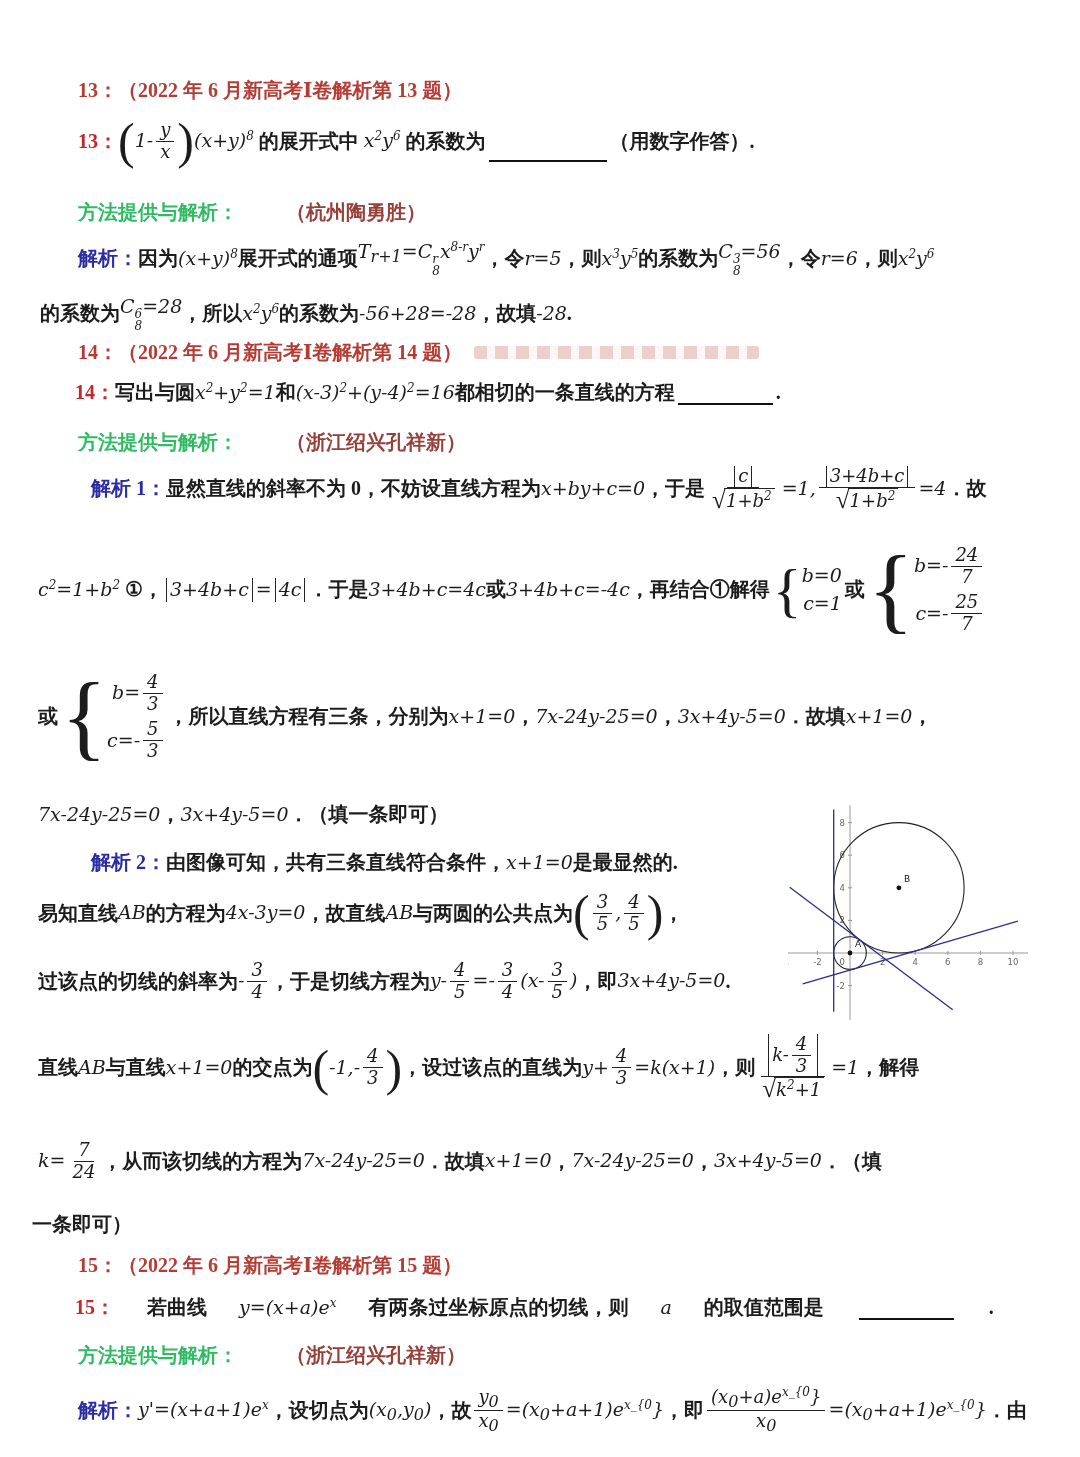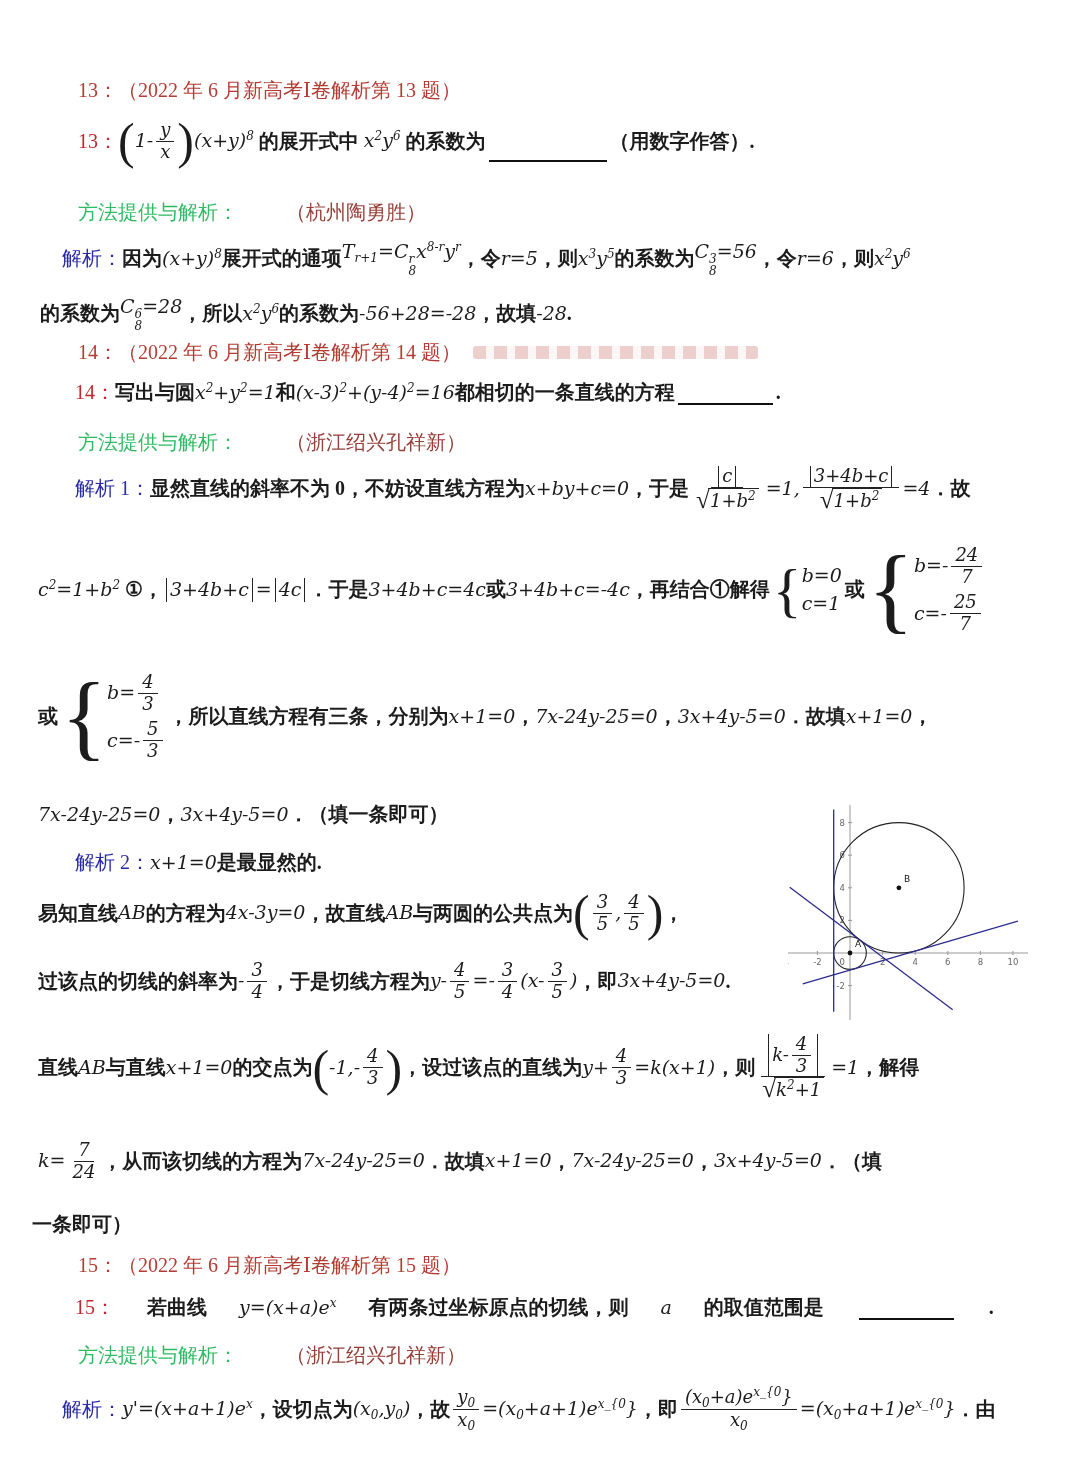--- a/index.html
+++ b/index.html
@@ -3,66 +3,66 @@
 <meta charset="utf-8">
 <style>
   html,body{margin:0;padding:0;background:#ffffff;}
   .page{position:relative;width:1080px;height:1457px;background:#fff;overflow:hidden;
         font-family:"Liberation Serif","DejaVu Serif",serif;color:#1c1c1c;}
   .line{position:absolute;display:flex;align-items:center;font-size:20px;font-weight:600;
         white-space:pre;line-height:1.25;}
   .txt{font-family:"Liberation Serif","DejaVu Serif",serif;}
   .math{font-family:"DejaVu Serif","Liberation Serif",serif;font-style:italic;font-weight:500;font-size:19px;}
   .sup{font-size:12px;vertical-align:7px;line-height:1;}
-  .sub{font-size:12px;vertical-align:-4px;line-height:1;}
+  .sub{font-size:16px;vertical-align:-4px;line-height:1;}
   .ss{display:inline-flex;flex-direction:column;align-items:flex-start;font-size:12px;line-height:1.02;vertical-align:-5px;}
   .frac{display:inline-flex;flex-direction:column;align-items:center;margin:0 3px;font-size:18px;line-height:1.15;font-weight:500;}
   .frac>.num{border-bottom:1.4px solid #222;padding:0 4px;display:inline-flex;align-items:center;}
   .frac>.den{padding:0 4px;display:inline-flex;align-items:center;}
   .frac .math{font-size:inherit;}
   .sqrt{display:inline-flex;align-items:flex-start;font-style:normal;}
   .sqrt>.rad{font-size:1.4em;line-height:.95;margin-right:-2px;font-style:normal;}
   .sqrt>.rbody{border-top:1.5px solid #222;padding:1px 3px 0 2px;}
   .absb{display:inline-flex;align-items:center;border-left:1.4px solid #222;border-right:1.4px solid #222;padding:0 3px;margin:0 3px;}
   .pwrap{display:inline-flex;align-items:center;}
   .bigp{font-size:250%;font-weight:300;line-height:.8;font-style:normal;}
   .prow{display:inline-flex;align-items:center;}
   .cases{display:inline-flex;align-items:center;margin:0 3px;}
   .cases>.brace{font-size:300%;font-weight:300;line-height:.8;font-style:normal;}
   .cases.tall>.brace{font-size:480%;}
-  .rows{display:inline-flex;flex-direction:column;align-items:flex-start;row-gap:5px;}
+  .rows{display:inline-flex;flex-direction:column;align-items:flex-end;row-gap:5px;}
   .crow{display:inline-flex;align-items:center;}
   .blank{display:inline-block;border-bottom:2px solid #111;height:20px;align-self:flex-end;margin:0 3px;}
   .smudge{display:inline-block;width:285px;height:13px;margin-left:12px;border-radius:3px;
           background:repeating-linear-gradient(90deg,rgba(206,130,124,.38) 0 13px,rgba(232,194,188,.14) 13px 21px);
           filter:blur(.6px);}
   .c-hdr{color:var(--hdr);} .c-num{color:var(--numred);} .c-green{color:var(--green);}
-  .c-name{color:var(--namered);margin-left:48px;} .c-blue{color:var(--blue);}
-  .bold{font-weight:400;}
+  .c-name{color:var(--namered);margin-left:48px;} .c-blue{color:var(--blue);margin-left:16px;}
+  .bold{font-weight:700;}
   #fig{position:absolute;}
   #fig text{font-family:"DejaVu Sans","Liberation Sans",sans-serif;}
 </style>
 </head>
 <body>
 
 <div class="page">
   <div id="doc">
       <div class="line" style="top: 78px; left: 78px;"><span class="txt c-hdr bold">13：（2022 年 6 月新高考Ⅰ卷解析第 13 题）</span></div>
       <div class="line" style="top: 120px; left: 78px;"><span class="txt c-num bold">13：</span><span class="pwrap"><span class="bigp">(</span><span class="prow"><span class="math">1-</span><span class="frac"><span class="num"><span class="math">y</span></span><span class="den"><span class="math">x</span></span></span></span><span class="bigp">)</span></span><span class="math">(x+y)<span class="sup">8</span></span><span class="txt"> 的展开式中 </span><span class="math">x<span class="sup">2</span>y<span class="sup">6</span></span><span class="txt"> 的系数为</span><span class="blank" style="width: 118px;"></span><span class="txt">（用数字作答）.</span></div>
       <div class="line" style="top: 200px; left: 78px;"><span class="txt c-green bold">方法提供与解析：</span><span class="txt c-name bold">（杭州陶勇胜）</span></div>
       <div class="line" style="top: 240px; left: 62px;"><span class="txt c-blue bold">解析：</span><span class="txt">因为</span><span class="math">(x+y)<span class="sup">8</span></span><span class="txt">展开式的通项</span><span class="math">T<span class="sub">r+1</span>=C<span class="ss"><span class="">r</span><span class="">8</span></span>x<span class="sup">8-r</span>y<span class="sup">r</span></span><span class="txt">，令</span><span class="math">r=5</span><span class="txt">，则</span><span class="math">x<span class="sup">3</span>y<span class="sup">5</span></span><span class="txt">的系数为</span><span class="math">C<span class="ss"><span class="">3</span><span class="">8</span></span>=56</span><span class="txt">，令</span><span class="math">r=6</span><span class="txt">，则</span><span class="math">x<span class="sup">2</span>y<span class="sup">6</span></span></div>
       <div class="line" style="top: 295px; left: 40px;"><span class="txt">的系数为</span><span class="math">C<span class="ss"><span class="">6</span><span class="">8</span></span>=28</span><span class="txt">，所以</span><span class="math">x<span class="sup">2</span>y<span class="sup">6</span></span><span class="txt">的系数为</span><span class="math">-56+28=-28</span><span class="txt">，故填</span><span class="math">-28</span><span class="txt">.</span></div>
       <div class="line" style="top: 340px; left: 78px;"><span class="txt c-hdr bold">14：（2022 年 6 月新高考Ⅰ卷解析第 14 题）</span><span class="smudge"></span></div>
       <div class="line" style="top: 380px; left: 75px;"><span class="txt c-num bold">14：</span><span class="txt">写出与圆</span><span class="math">x<span class="sup">2</span>+y<span class="sup">2</span>=1</span><span class="txt">和</span><span class="math">(x-3)<span class="sup">2</span>+(y-4)<span class="sup">2</span>=16</span><span class="txt">都相切的一条直线的方程</span><span class="blank" style="width: 95px;"></span><span class="txt">.</span></div>
       <div class="line" style="top: 430px; left: 78px;"><span class="txt c-green bold">方法提供与解析：</span><span class="txt c-name bold">（浙江绍兴孔祥新）</span></div>
       <div class="line" style="top: 466px; left: 75px;"><span class="txt c-blue bold">解析 1：</span><span class="txt">显然直线的斜率不为 0，不妨设直线方程为</span><span class="math">x+by+c=0</span><span class="txt">，于是</span><span class="frac"><span class="num"><span class="absb"><span class="math">c</span></span></span><span class="den"><span class="sqrt"><span class="rad">√</span><span class="rbody"><span class="math">1+b<span class="sup">2</span></span></span></span></span></span><span class="math">=1,</span><span class="frac"><span class="num"><span class="absb"><span class="math">3+4b+c</span></span></span><span class="den"><span class="sqrt"><span class="rad">√</span><span class="rbody"><span class="math">1+b<span class="sup">2</span></span></span></span></span></span><span class="math">=4</span><span class="txt">．故</span></div>
       <div class="line" style="top: 545px; left: 38px;"><span class="math">c<span class="sup">2</span>=1+b<span class="sup">2</span></span><span class="txt"> ①，</span><span class="absb"><span class="math">3+4b+c</span></span><span class="math">=</span><span class="absb"><span class="math">4c</span></span><span class="txt">．于是</span><span class="math">3+4b+c=4c</span><span class="txt">或</span><span class="math">3+4b+c=-4c</span><span class="txt">，再结合①解得</span><span class="cases"><span class="brace">{</span><span class="rows"><span class="crow"><span class="math">b=0</span></span><span class="crow"><span class="math">c=1</span></span></span></span><span class="txt">或</span><span class="cases tall"><span class="brace">{</span><span class="rows"><span class="crow"><span class="math">b=-</span><span class="frac"><span class="num"><span class="math">24</span></span><span class="den"><span class="math">7</span></span></span></span><span class="crow"><span class="math">c=-</span><span class="frac"><span class="num"><span class="math">25</span></span><span class="den"><span class="math">7</span></span></span></span></span></span></div>
       <div class="line" style="top: 672px; left: 38px;"><span class="txt">或</span><span class="cases tall"><span class="brace">{</span><span class="rows"><span class="crow"><span class="math">b=</span><span class="frac"><span class="num"><span class="math">4</span></span><span class="den"><span class="math">3</span></span></span></span><span class="crow"><span class="math">c=-</span><span class="frac"><span class="num"><span class="math">5</span></span><span class="den"><span class="math">3</span></span></span></span></span></span><span class="txt">，所以直线方程有三条，分别为</span><span class="math">x+1=0</span><span class="txt">，</span><span class="math">7x-24y-25=0</span><span class="txt">，</span><span class="math">3x+4y-5=0</span><span class="txt">．故填</span><span class="math">x+1=0</span><span class="txt">，</span></div>
       <div class="line" style="top: 802px; left: 38px;"><span class="math">7x-24y-25=0</span><span class="txt">，</span><span class="math">3x+4y-5=0</span><span class="txt">．（填一条即可）</span></div>
-      <div class="line" style="top: 850px; left: 75px;"><span class="txt c-blue bold">解析 2：</span><span class="math">x+1=0</span><span class="txt">是最显然的.</span></div>
+      <div class="line" style="top: 850px; left: 75px;"><span class="txt c-blue bold">解析 2：</span><span class="txt">由图像可知，共有三条直线符合条件，</span><span class="math">x+1=0</span><span class="txt">是最显然的.</span></div>
       <div class="line" style="top: 892px; left: 38px;"><span class="txt">易知直线</span><span class="math">AB</span><span class="txt">的方程为</span><span class="math">4x-3y=0</span><span class="txt">，故直线</span><span class="math">AB</span><span class="txt">与两圆的公共点为</span><span class="pwrap"><span class="bigp">(</span><span class="prow"><span class="frac"><span class="num"><span class="math">3</span></span><span class="den"><span class="math">5</span></span></span><span class="math">,</span><span class="frac"><span class="num"><span class="math">4</span></span><span class="den"><span class="math">5</span></span></span></span><span class="bigp">)</span></span><span class="txt">，</span></div>
       <div class="line" style="top: 960px; left: 38px;"><span class="txt">过该点的切线的斜率为</span><span class="math">-</span><span class="frac"><span class="num"><span class="math">3</span></span><span class="den"><span class="math">4</span></span></span><span class="txt">，于是切线方程为</span><span class="math">y-</span><span class="frac"><span class="num"><span class="math">4</span></span><span class="den"><span class="math">5</span></span></span><span class="math">=-</span><span class="frac"><span class="num"><span class="math">3</span></span><span class="den"><span class="math">4</span></span></span><span class="math">(x-</span><span class="frac"><span class="num"><span class="math">3</span></span><span class="den"><span class="math">5</span></span></span><span class="math">)</span><span class="txt">，即</span><span class="math">3x+4y-5=0</span><span class="txt">.</span></div>
       <div class="line" style="top: 1034px; left: 38px;"><span class="txt">直线</span><span class="math">AB</span><span class="txt">与直线</span><span class="math">x+1=0</span><span class="txt">的交点为</span><span class="pwrap"><span class="bigp">(</span><span class="prow"><span class="math">-1,-</span><span class="frac"><span class="num"><span class="math">4</span></span><span class="den"><span class="math">3</span></span></span></span><span class="bigp">)</span></span><span class="txt">，设过该点的直线为</span><span class="math">y+</span><span class="frac"><span class="num"><span class="math">4</span></span><span class="den"><span class="math">3</span></span></span><span class="math">=k(x+1)</span><span class="txt">，则</span><span class="frac"><span class="num"><span class="absb"><span class="math">k-</span><span class="frac"><span class="num"><span class="math">4</span></span><span class="den"><span class="math">3</span></span></span></span></span><span class="den"><span class="sqrt"><span class="rad">√</span><span class="rbody"><span class="math">k<span class="sup">2</span>+1</span></span></span></span></span><span class="math">=1</span><span class="txt">，解得</span></div>
       <div class="line" style="top: 1140px; left: 38px;"><span class="math">k=</span><span class="frac"><span class="num"><span class="math">7</span></span><span class="den"><span class="math">24</span></span></span><span class="txt">，从而该切线的方程为</span><span class="math">7x-24y-25=0</span><span class="txt">．故填</span><span class="math">x+1=0</span><span class="txt">，</span><span class="math">7x-24y-25=0</span><span class="txt">，</span><span class="math">3x+4y-5=0</span><span class="txt">．（填</span></div>
       <div class="line" style="top: 1212px; left: 32px;"><span class="txt">一条即可）</span></div>
       <div class="line" style="top: 1253px; left: 78px;"><span class="txt c-hdr bold">15：（2022 年 6 月新高考Ⅰ卷解析第 15 题）</span></div>
       <div class="line" style="top: 1295px; left: 75px; gap: 32px;"><span class="txt c-num bold">15：</span><span class="txt">若曲线</span><span class="math">y=(x+a)e<span class="sup">x</span></span><span class="txt">有两条过坐标原点的切线，则</span><span class="math">a</span><span class="txt">的取值范围是</span><span class="blank" style="width: 95px;"></span><span class="txt">.</span></div>
       <div class="line" style="top: 1343px; left: 78px;"><span class="txt c-green bold">方法提供与解析：</span><span class="txt c-name bold">（浙江绍兴孔祥新）</span></div>
       <div class="line" style="top: 1386px; left: 62px;"><span class="txt c-blue bold">解析：</span><span class="math">y'=(x+a+1)e<span class="sup">x</span></span><span class="txt">，设切点为</span><span class="math">(x<span class="sub">0</span>,y<span class="sub">0</span>)</span><span class="txt">，故</span><span class="frac"><span class="num"><span class="math">y<span class="sub">0</span></span></span><span class="den"><span class="math">x<span class="sub">0</span></span></span></span><span class="math">=(x<span class="sub">0</span>+a+1)e<span class="sup">x_{0</span>}</span><span class="txt">，即</span><span class="frac"><span class="num"><span class="math">(x<span class="sub">0</span>+a)e<span class="sup">x_{0</span>}</span></span><span class="den"><span class="math">x<span class="sub">0</span></span></span></span><span class="math">=(x<span class="sub">0</span>+a+1)e<span class="sup">x_{0</span>}</span><span class="txt">．由</span></div>
     </div>

